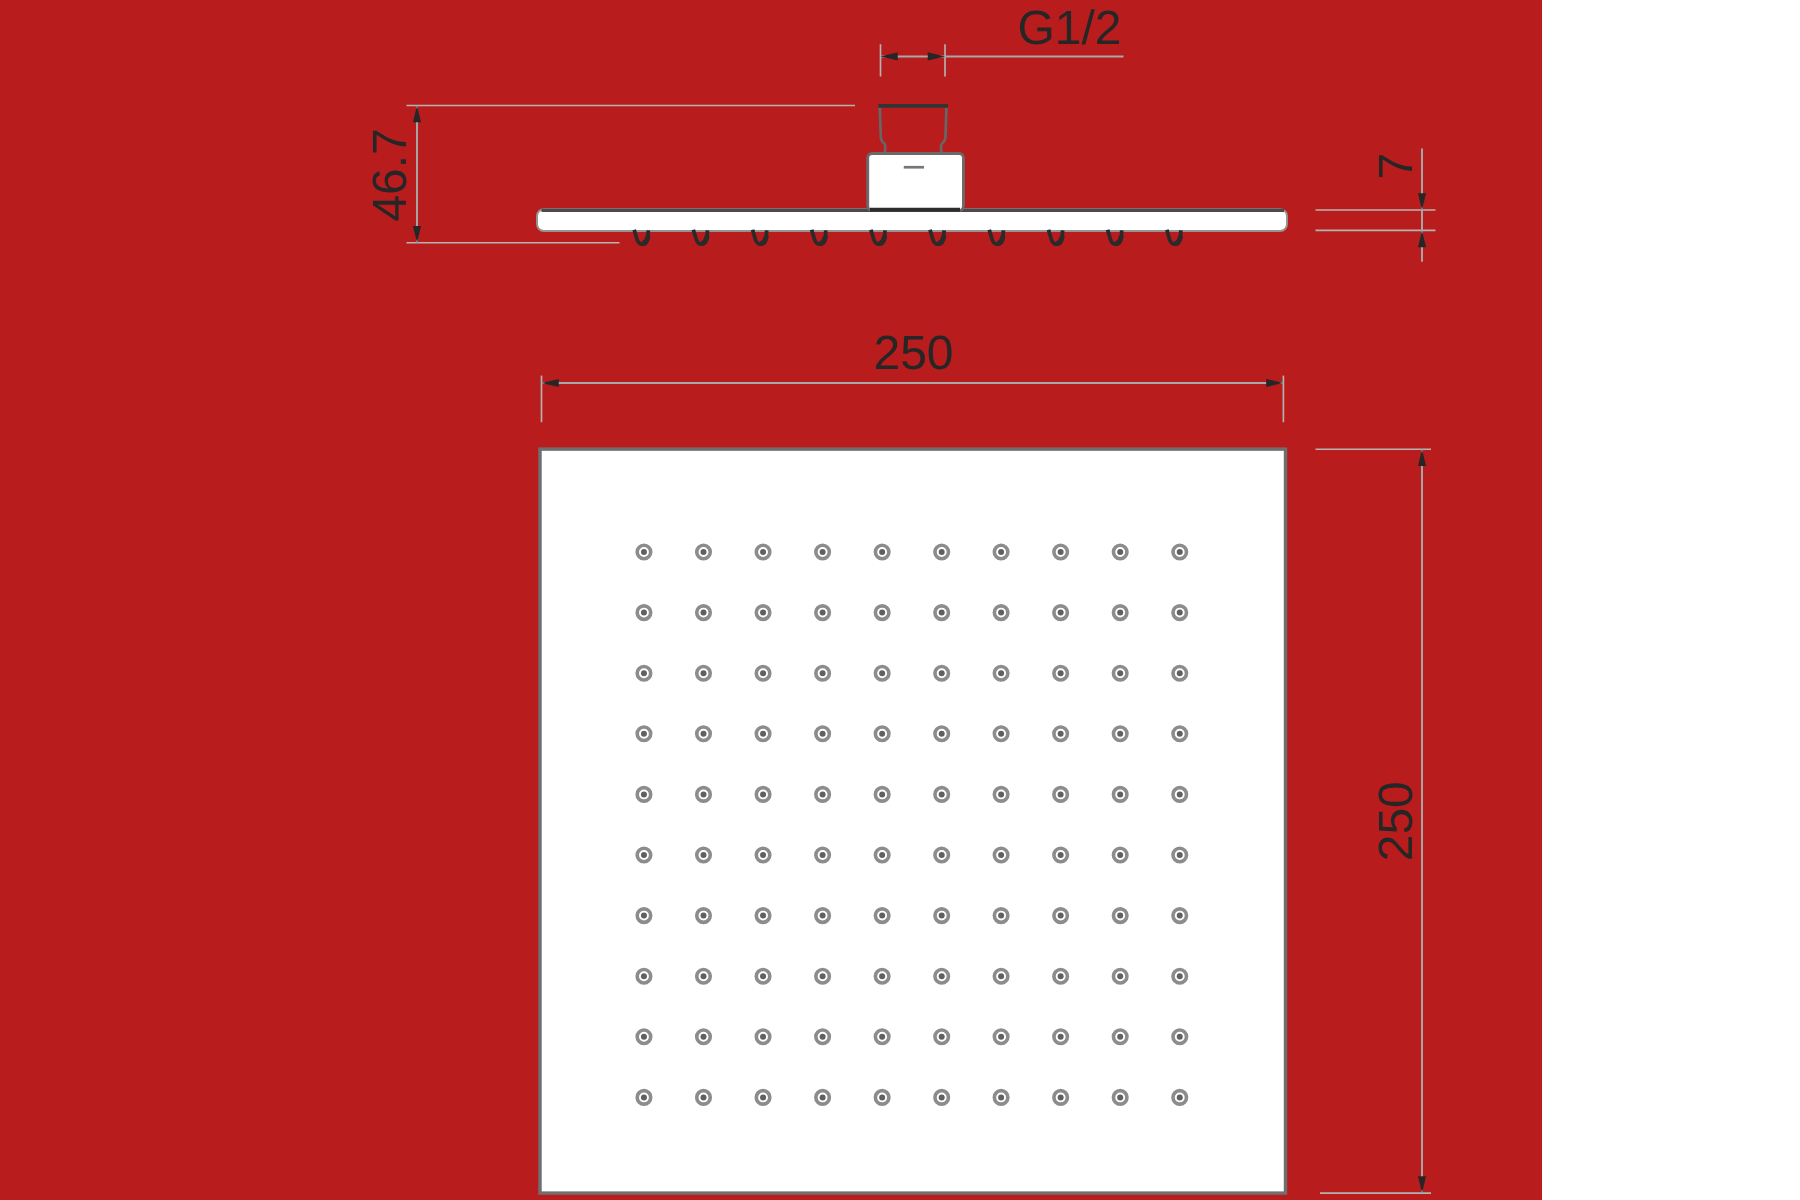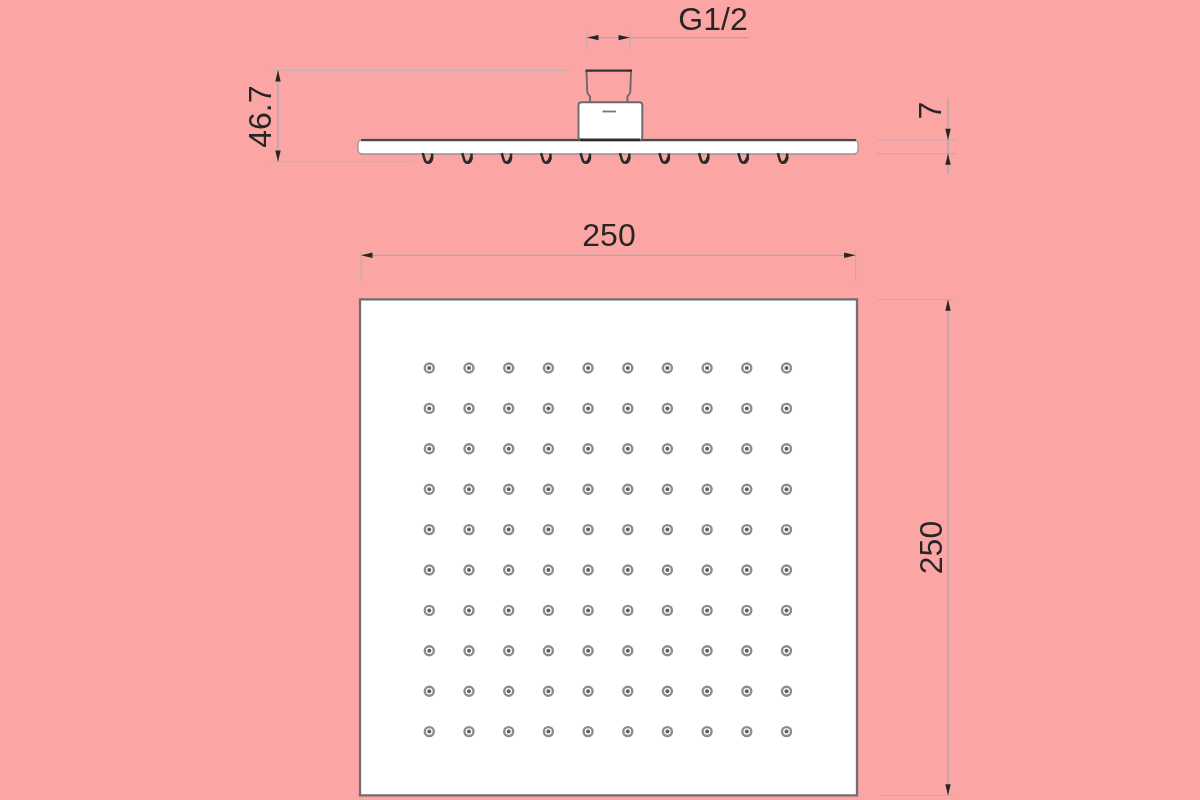--- a/index.html
+++ b/index.html
@@ -1,16 +1,16 @@
 <!DOCTYPE html>
 <html><head>
 <meta charset="utf-8">
 <style>
   html,body{margin:0;padding:0;background:#ffffff;}
-  .page{width:1200px;height:800px;position:relative;background:#fca5a5;overflow:hidden;}
+  .page{width:1028px;height:800px;position:relative;background:#b91c1c;overflow:hidden;}
   svg text{font-family:"Liberation Sans",sans-serif;fill:#262626;}
 </style>
 </head>
 <body>
 <div class="page">
 <svg width="1200" height="800" viewBox="0 0 1200 800" xmlns="http://www.w3.org/2000/svg">
 
   <g>
     <rect x="358" y="139.5" width="500" height="14.5" rx="4.5" fill="#ffffff" stroke="#949494" stroke-width="1.3"></rect>
     <line x1="361" y1="140.2" x2="856" y2="140.2" stroke="#4a4a4a" stroke-width="2.2"></line>

